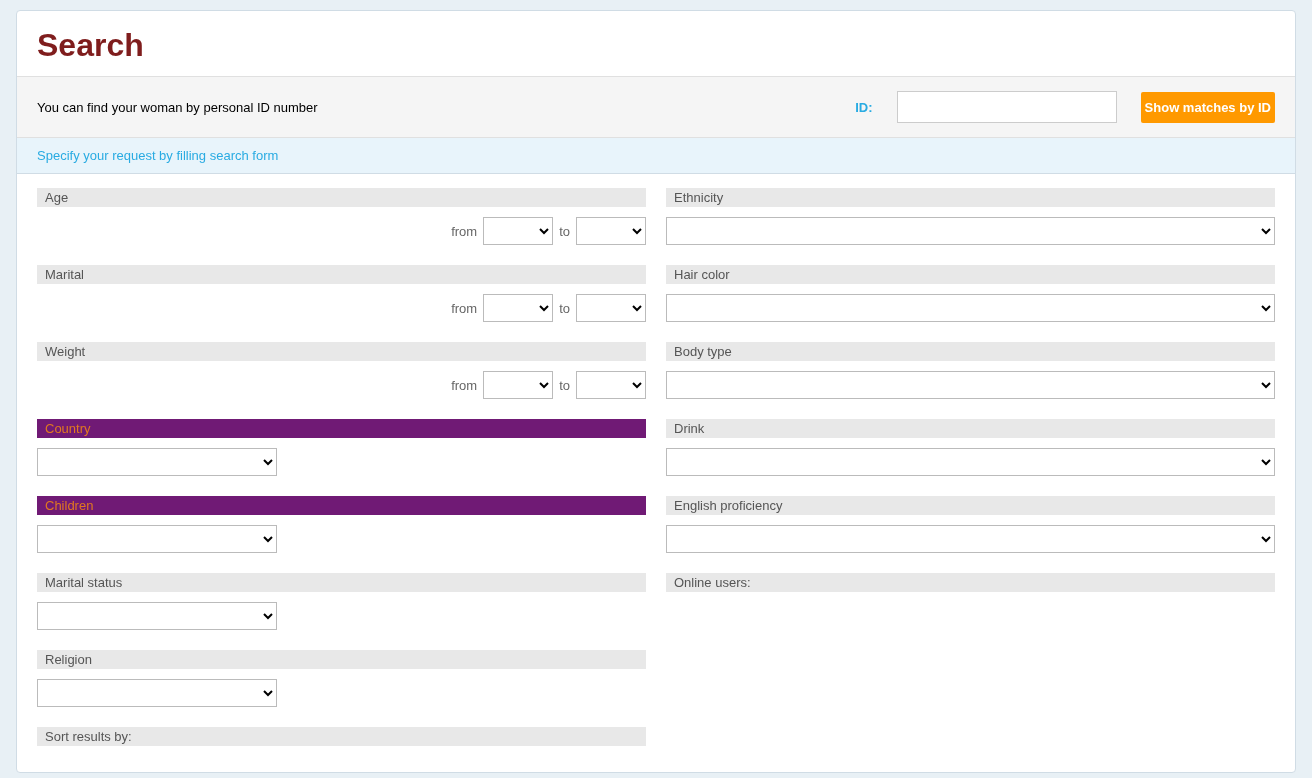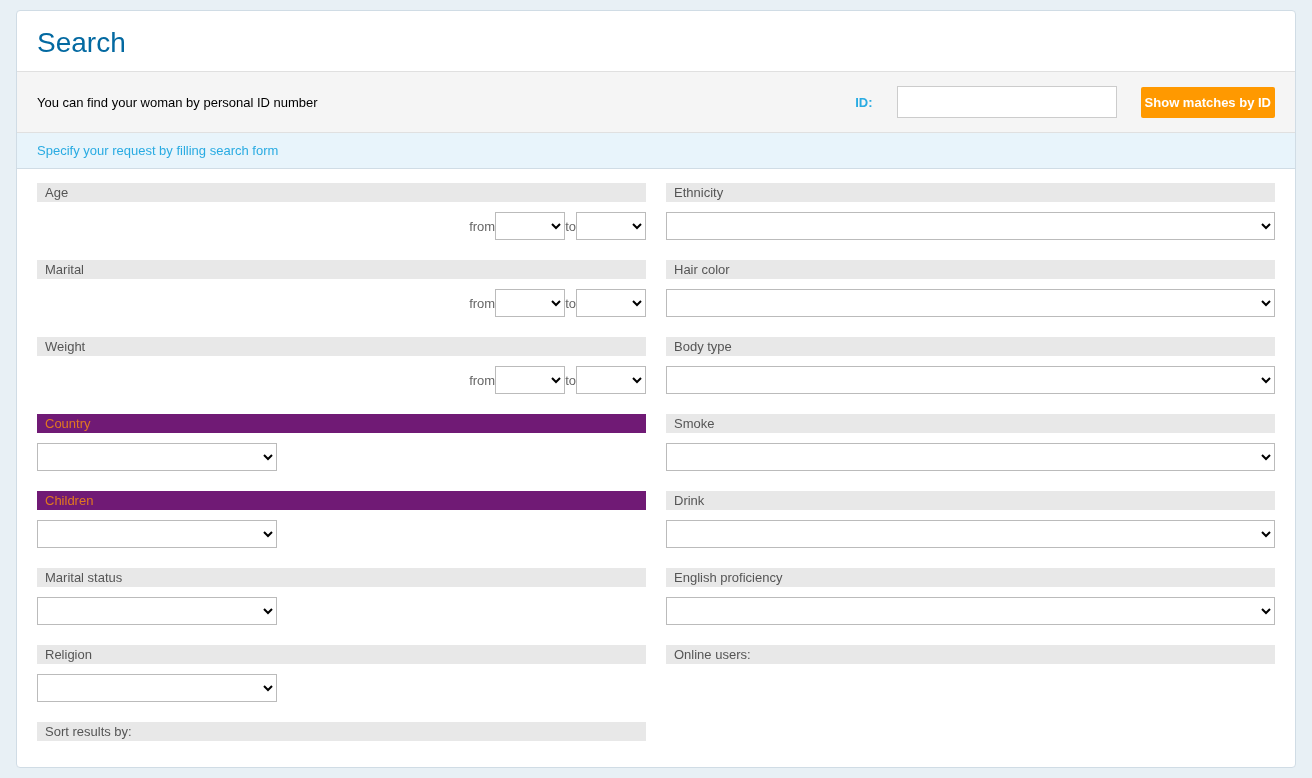--- a/index.html
+++ b/index.html
@@ -18,23 +18,23 @@
       background: #fff;
       border: 1px solid #d0dce5;
       border-radius: 4px;
       overflow: hidden;
     }
     .page-header {
       padding: 16px 20px 12px 20px;
       border-bottom: 1px solid #e0e0e0;
     }
     .page-title {
-      color: #0369a1;
-      font-size: 28px;
-      font-weight: normal;
+      color: #7f1d1d;
+      font-size: 32px;
+      font-weight: bold;
     }
     .id-search-bar {
       padding: 14px 20px;
       background: #f5f5f5;
       border-bottom: 1px solid #e0e0e0;
       display: flex;
       align-items: center;
       justify-content: space-between;
     }
     .id-search-right {
@@ -101,20 +101,21 @@
     }
     .field-label.dark {
       color: #555;
       background: #e8e8e8;
     }
     .field-row {
       display: flex;
       align-items: center;
       justify-content: flex-end;
       padding: 4px 0 6px 0;
+      gap: 6px;
     }
     .field-row label {
       color: #666;
       font-size: 13px;
     }
     select {
       height: 28px;
       border: 1px solid #bbb;
       background: #fff;
       font-size: 12px;
@@ -251,26 +252,20 @@
           </div>
         </div>
 
         <div class="field-group">
           <div class="field-label dark">Body type</div>
           <div class="single-row">
             <select class="select-full"><option value=""></option></select>
           </div>
         </div>
 
-        <div class="field-group">
-          <div class="field-label dark">Smoke</div>
-          <div class="single-row">
-            <select class="select-full"><option value=""></option></select>
-          </div>
-        </div>
 
         <div class="field-group">
           <div class="field-label dark">Drink</div>
           <div class="single-row">
             <select class="select-full"><option value=""></option></select>
           </div>
         </div>
 
         <div class="field-group">
           <div class="field-label dark">English proficiency</div>

